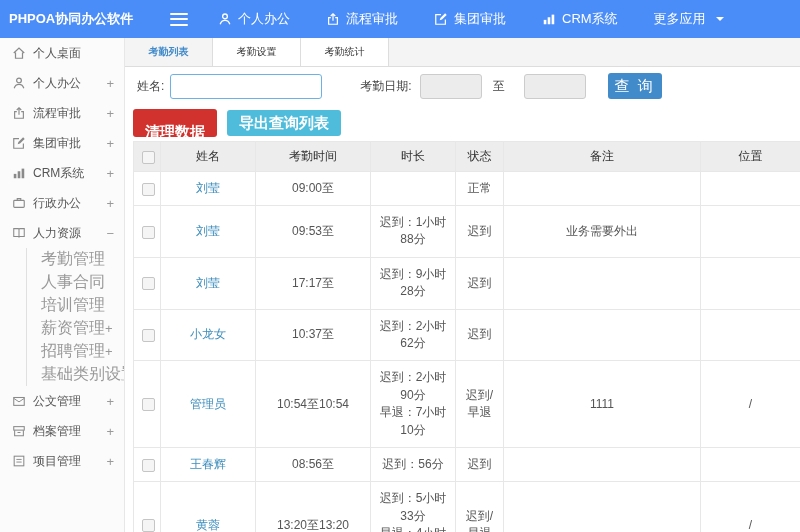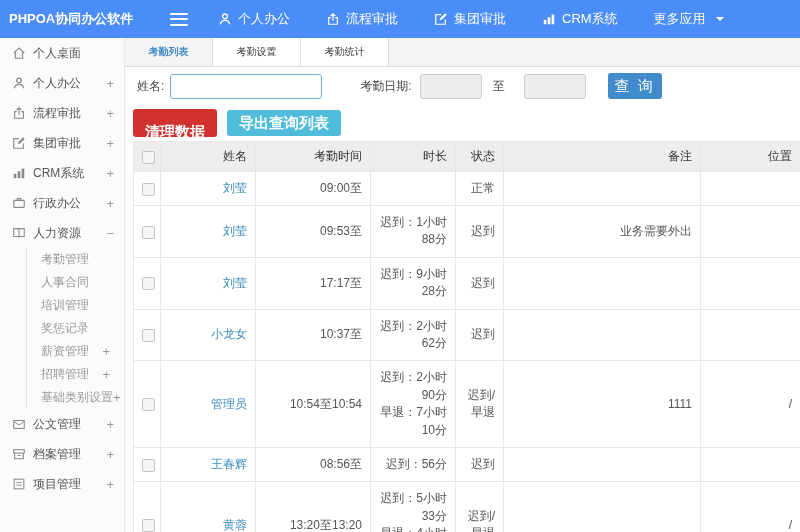--- a/index.html
+++ b/index.html
@@ -26,40 +26,40 @@
     background:#fbfbfb; border-right:1px solid #e7e7e7; overflow:hidden;
   }
   .side-item { height:30px; display:flex; align-items:center; gap:7px; padding:0 10px 0 12px; font-size:12px; color:#555; cursor:pointer; }
   .side-item .sicon { width:14px; height:14px; color:#8a8a8a; flex:0 0 14px; }
   .side-item .sicon svg { display:block; width:14px; height:14px; }
   .slabel { white-space:nowrap; }
   .expand { margin-left:auto; color:#999; font-size:13px; line-height:1; }
   .plus::after { content:"+"; }
   .minus::after { content:"\2212"; }
   .sub-list { margin-left:26px; border-left:1px solid #e0e0e0; }
-  .sub-item { height:23px; display:flex; align-items:center; padding-left:14px; font-size:12px; color:#999; cursor:pointer;text-align:right; }
+  .sub-item { height:23px; display:flex; align-items:center; padding-left:14px; font-size:16px; color:#999; cursor:pointer;text-align:right; }
   .sub-item .expand { margin-right:14px; }
   
   .main { position:absolute; left:125px; top:38px; right:0; bottom:0; overflow:hidden; background:#fff; }
   .tabbar { height:29px; background:#f4f4f4; border-bottom:1px solid #ddd; display:flex; }
   .tab { min-width:88px; text-align:center; line-height:28px; font-size:10px; background:#fff; border-right:1px solid #ddd; color:#333; cursor:pointer; }
   .tab.active { background:transparent; border-right:1px solid #ddd; color:#428bca; font-weight:bold; }
   .filterbar { height:38px; display:flex; align-items:center; padding-left:12px; font-size:12px; color:#444; }
   .input-name { width:152px; height:25px; border:1px solid #6eb2e4; border-radius:3px; margin-left:6px; padding:0 6px; font-size:12px; outline:none; }
   .date-label { margin-left:38px; }
   .input-date { width:62px; height:25px; background:#ececec; border:1px solid #ccc; border-radius:3px; margin-left:8px; padding:0 5px; font-size:12px; }
   .to { margin:0 11px; color:#444; }
   .btn { border:none; border-radius:3px; color:#fff; font-size:15px; cursor:pointer; font-family:inherit; }
   .btn-search { margin-left:22px; width:54px; height:26px; background:#428bca; letter-spacing:2px; }
   .actionbar { height:36px; display:flex; align-items:center; padding-left:8px; gap:10px; }
   .btn-danger { height:26px; padding:14px 12px; background:#d2322d; font-weight:bold; }
   .btn-info { height:26px; padding:0 12px; background:#4fbcdb; font-weight:bold; }
   
   .grid { width:667px; margin-left:8px; border-collapse:collapse; font-size:12px; table-layout:fixed; }
-  .grid th, .grid td { border:1px solid #e7e7e7; padding:8px 8px; text-align:right; vertical-align:middle; overflow:hidden; }
+  .grid th, .grid td { border:1px solid #e7e7e7; padding:8px 8px; text-align:center; vertical-align:middle; overflow:hidden; }
   .grid th { background:#ededed; color:#333; font-weight:normal; height:28px; padding:6px 8px; }
   .grid td { color:#555;margin-top:44px; }
   .c-cb { width:27px; text-align:center; }
   .c-name { width:95px; }
   .c-time { width:115px; }
   .c-dur  { width:85px; }
   .c-status { width:48px; }
   .c-note { width:197px; }
   .c-loc  { width:100px; }
   .cb { display:inline-block; width:13px; height:13px; background:#f5f5f5; border:1px solid #c5c5c5; border-radius:2px; cursor:pointer; vertical-align:middle; }
@@ -198,23 +198,20 @@
       <div class="sub-item">
           <span class="slabel">考勤管理</span>
         </div>
       <div class="sub-item">
           <span class="slabel">人事合同</span>
         </div>
       <div class="sub-item">
           <span class="slabel">培训管理</span>
         </div>
       <div class="sub-item">
-          <span class="slabel">奖惩记录</span>
-        </div>
-      <div class="sub-item">
           <span class="slabel">薪资管理</span>
           <span class="expand plus"></span>
         </div>
       <div class="sub-item">
           <span class="slabel">招聘管理</span>
           <span class="expand plus"></span>
         </div>
       <div class="sub-item">
           <span class="slabel">基础类别设置</span>
           <span class="expand plus"></span>

